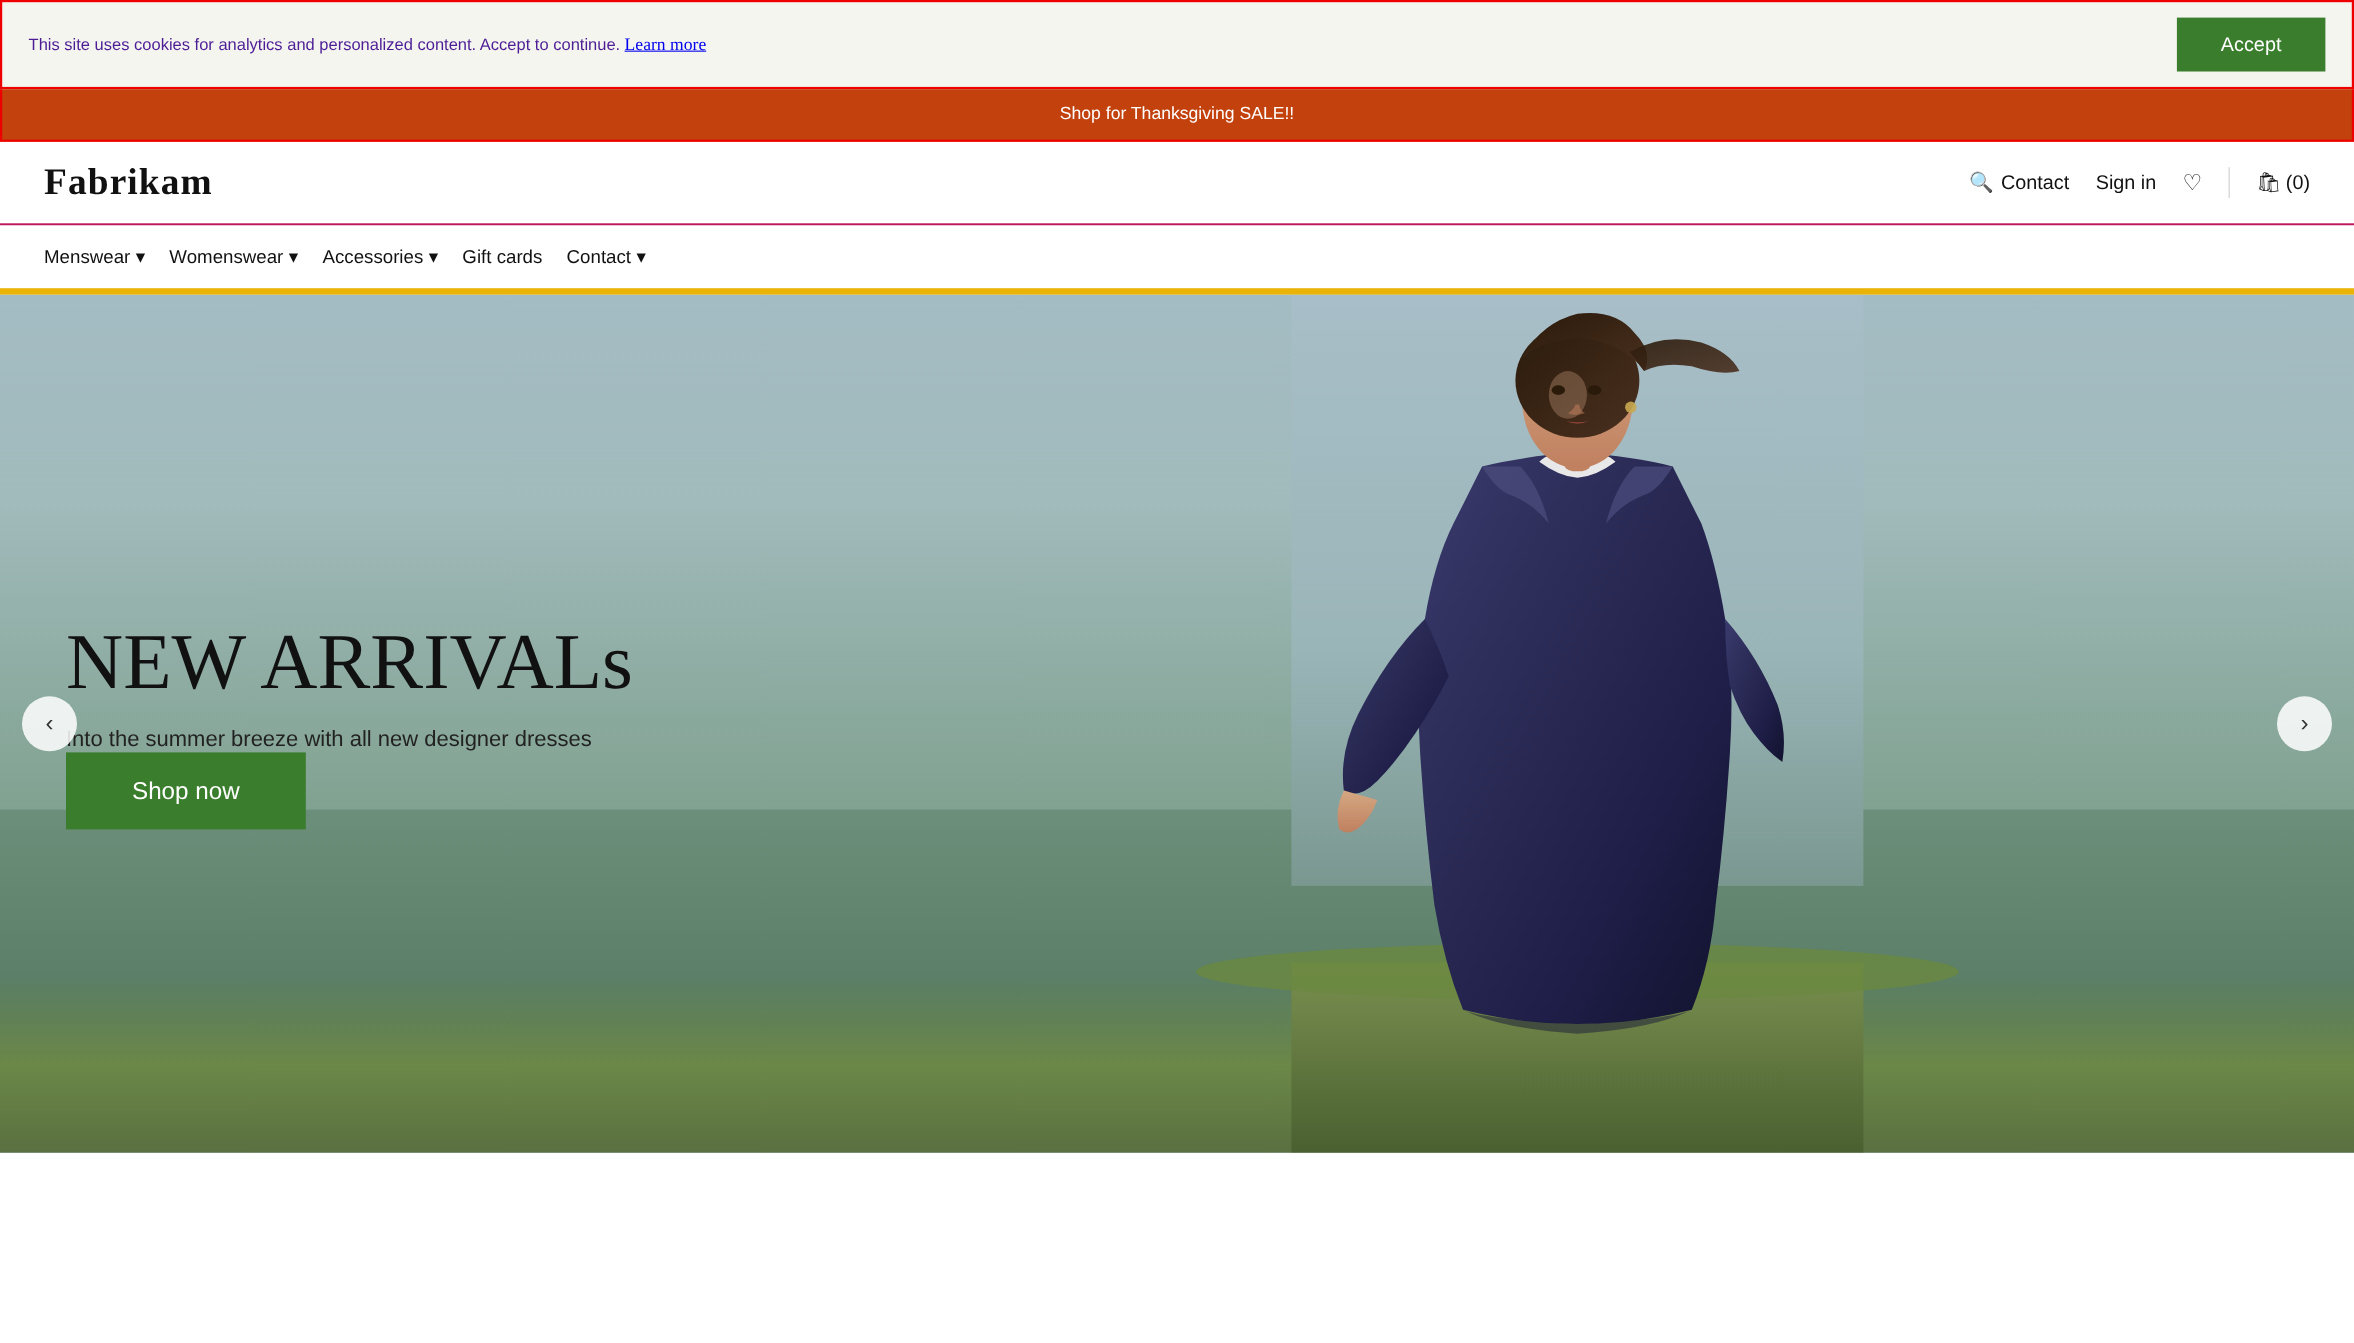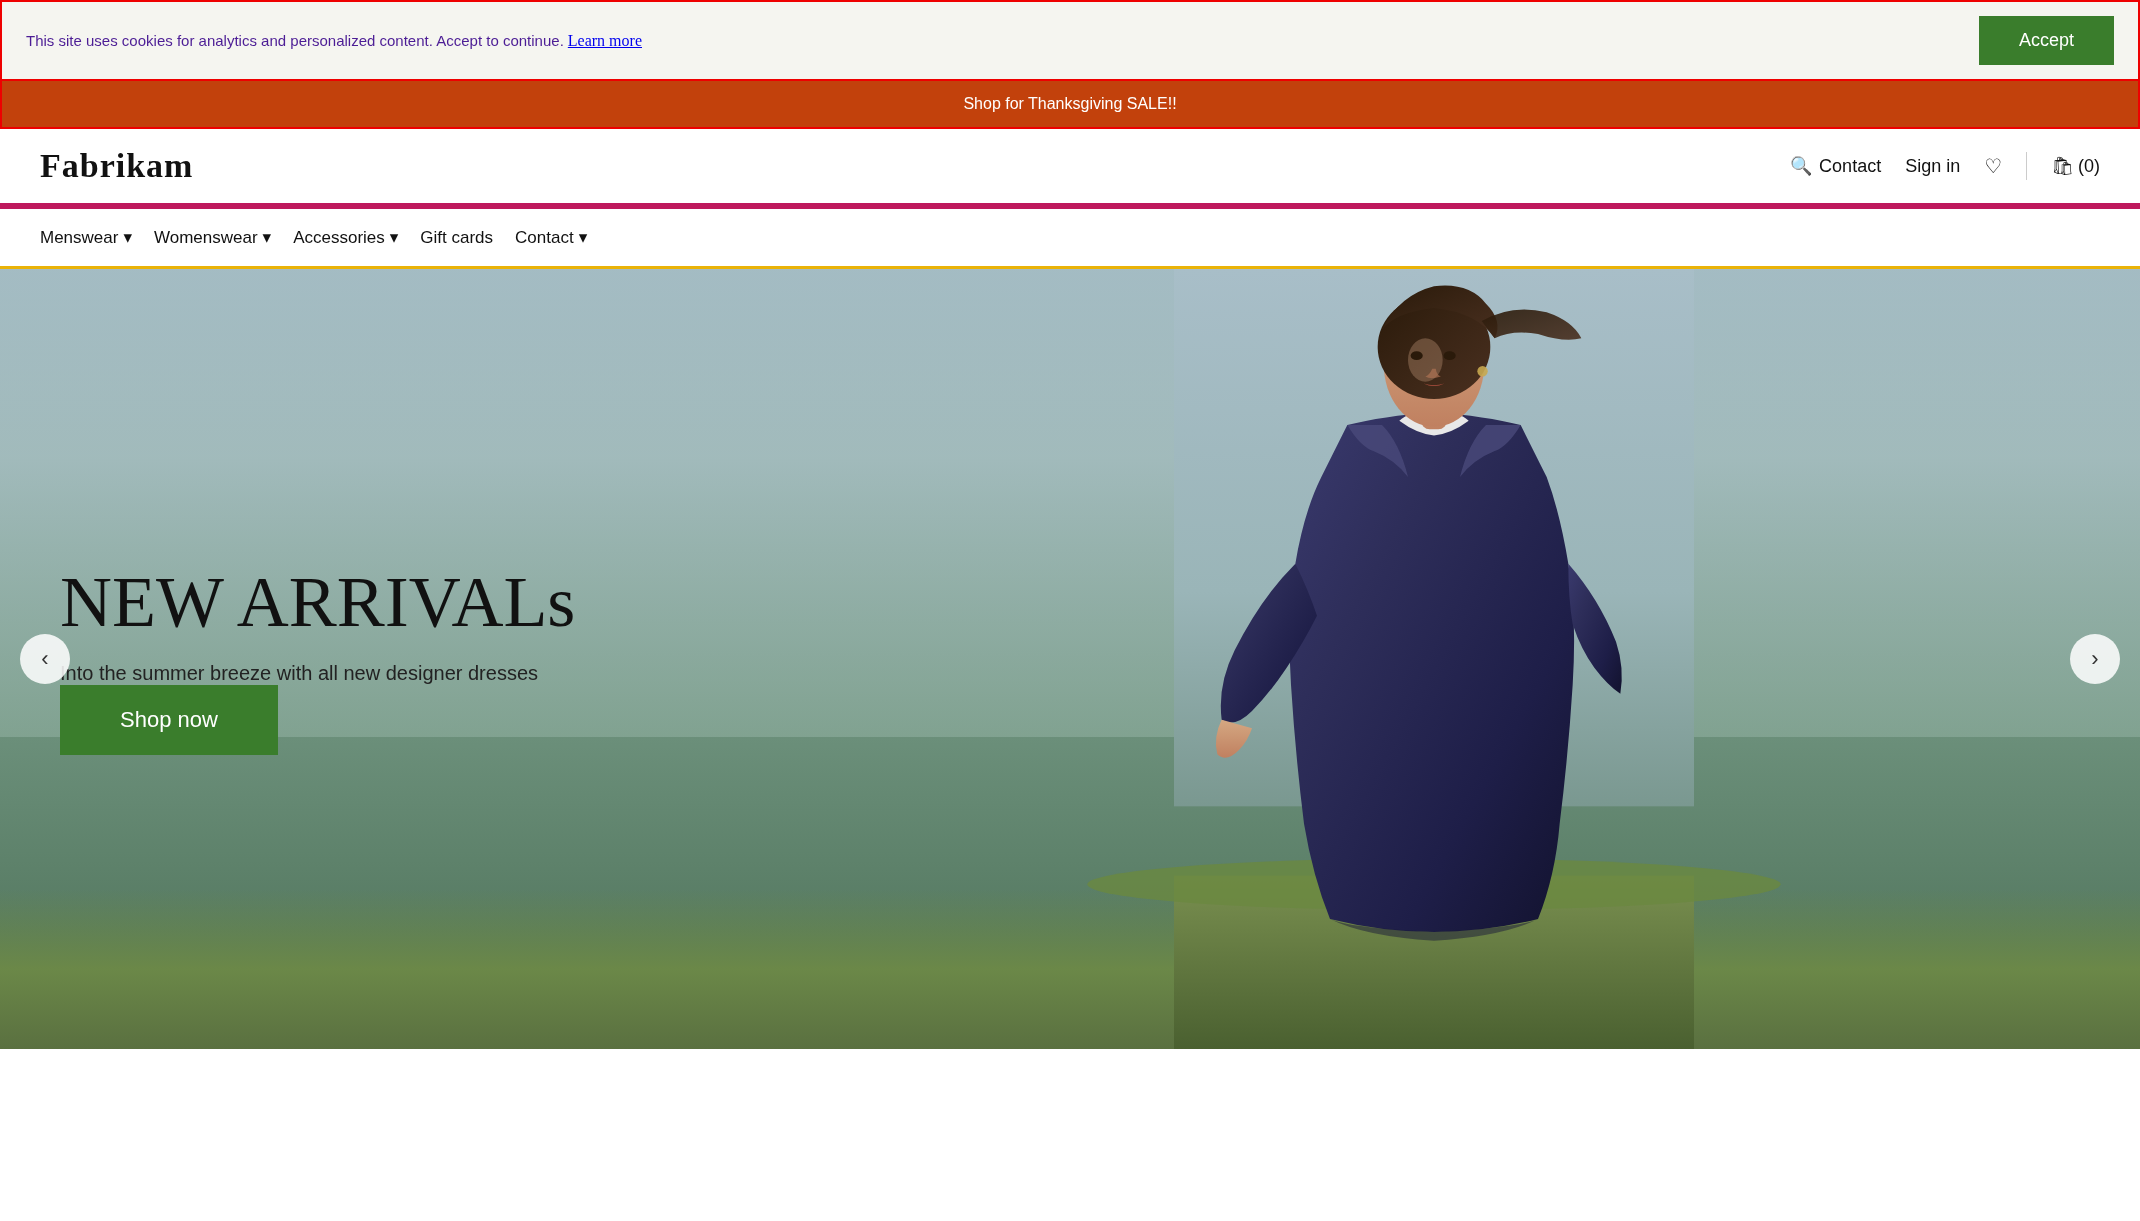--- a/index.html
+++ b/index.html
@@ -44,21 +44,21 @@
       border-top: none;
     }
 
     
     .header {
       display: flex;
       align-items: center;
       justify-content: space-between;
       padding: 18px 40px;
       background: #fff;
-      border-bottom: 6px solid #be185d;
+      border-bottom: 2px solid #be185d;
     }
     .logo {
       font-size: 34px;
       font-weight: bold;
       font-family: 'Georgia', serif;
       color: #111;
       letter-spacing: 1px;
     }
     .header-actions {
       display: flex;
@@ -107,21 +107,21 @@
       cursor: pointer;
       font-family: Arial, sans-serif;
     }
 
     
     .nav {
       display: flex;
       align-items: center;
       gap: 0;
       padding: 10px 40px;
-      border-bottom: 3px solid #eab308;
+      border-bottom: 6px solid #eab308;
       background: #fff;
     }
     .nav-item {
       display: flex;
       align-items: center;
       gap: 5px;
       padding: 8px 22px 8px 0;
       font-size: 17px;
       color: #111;
       cursor: pointer;

